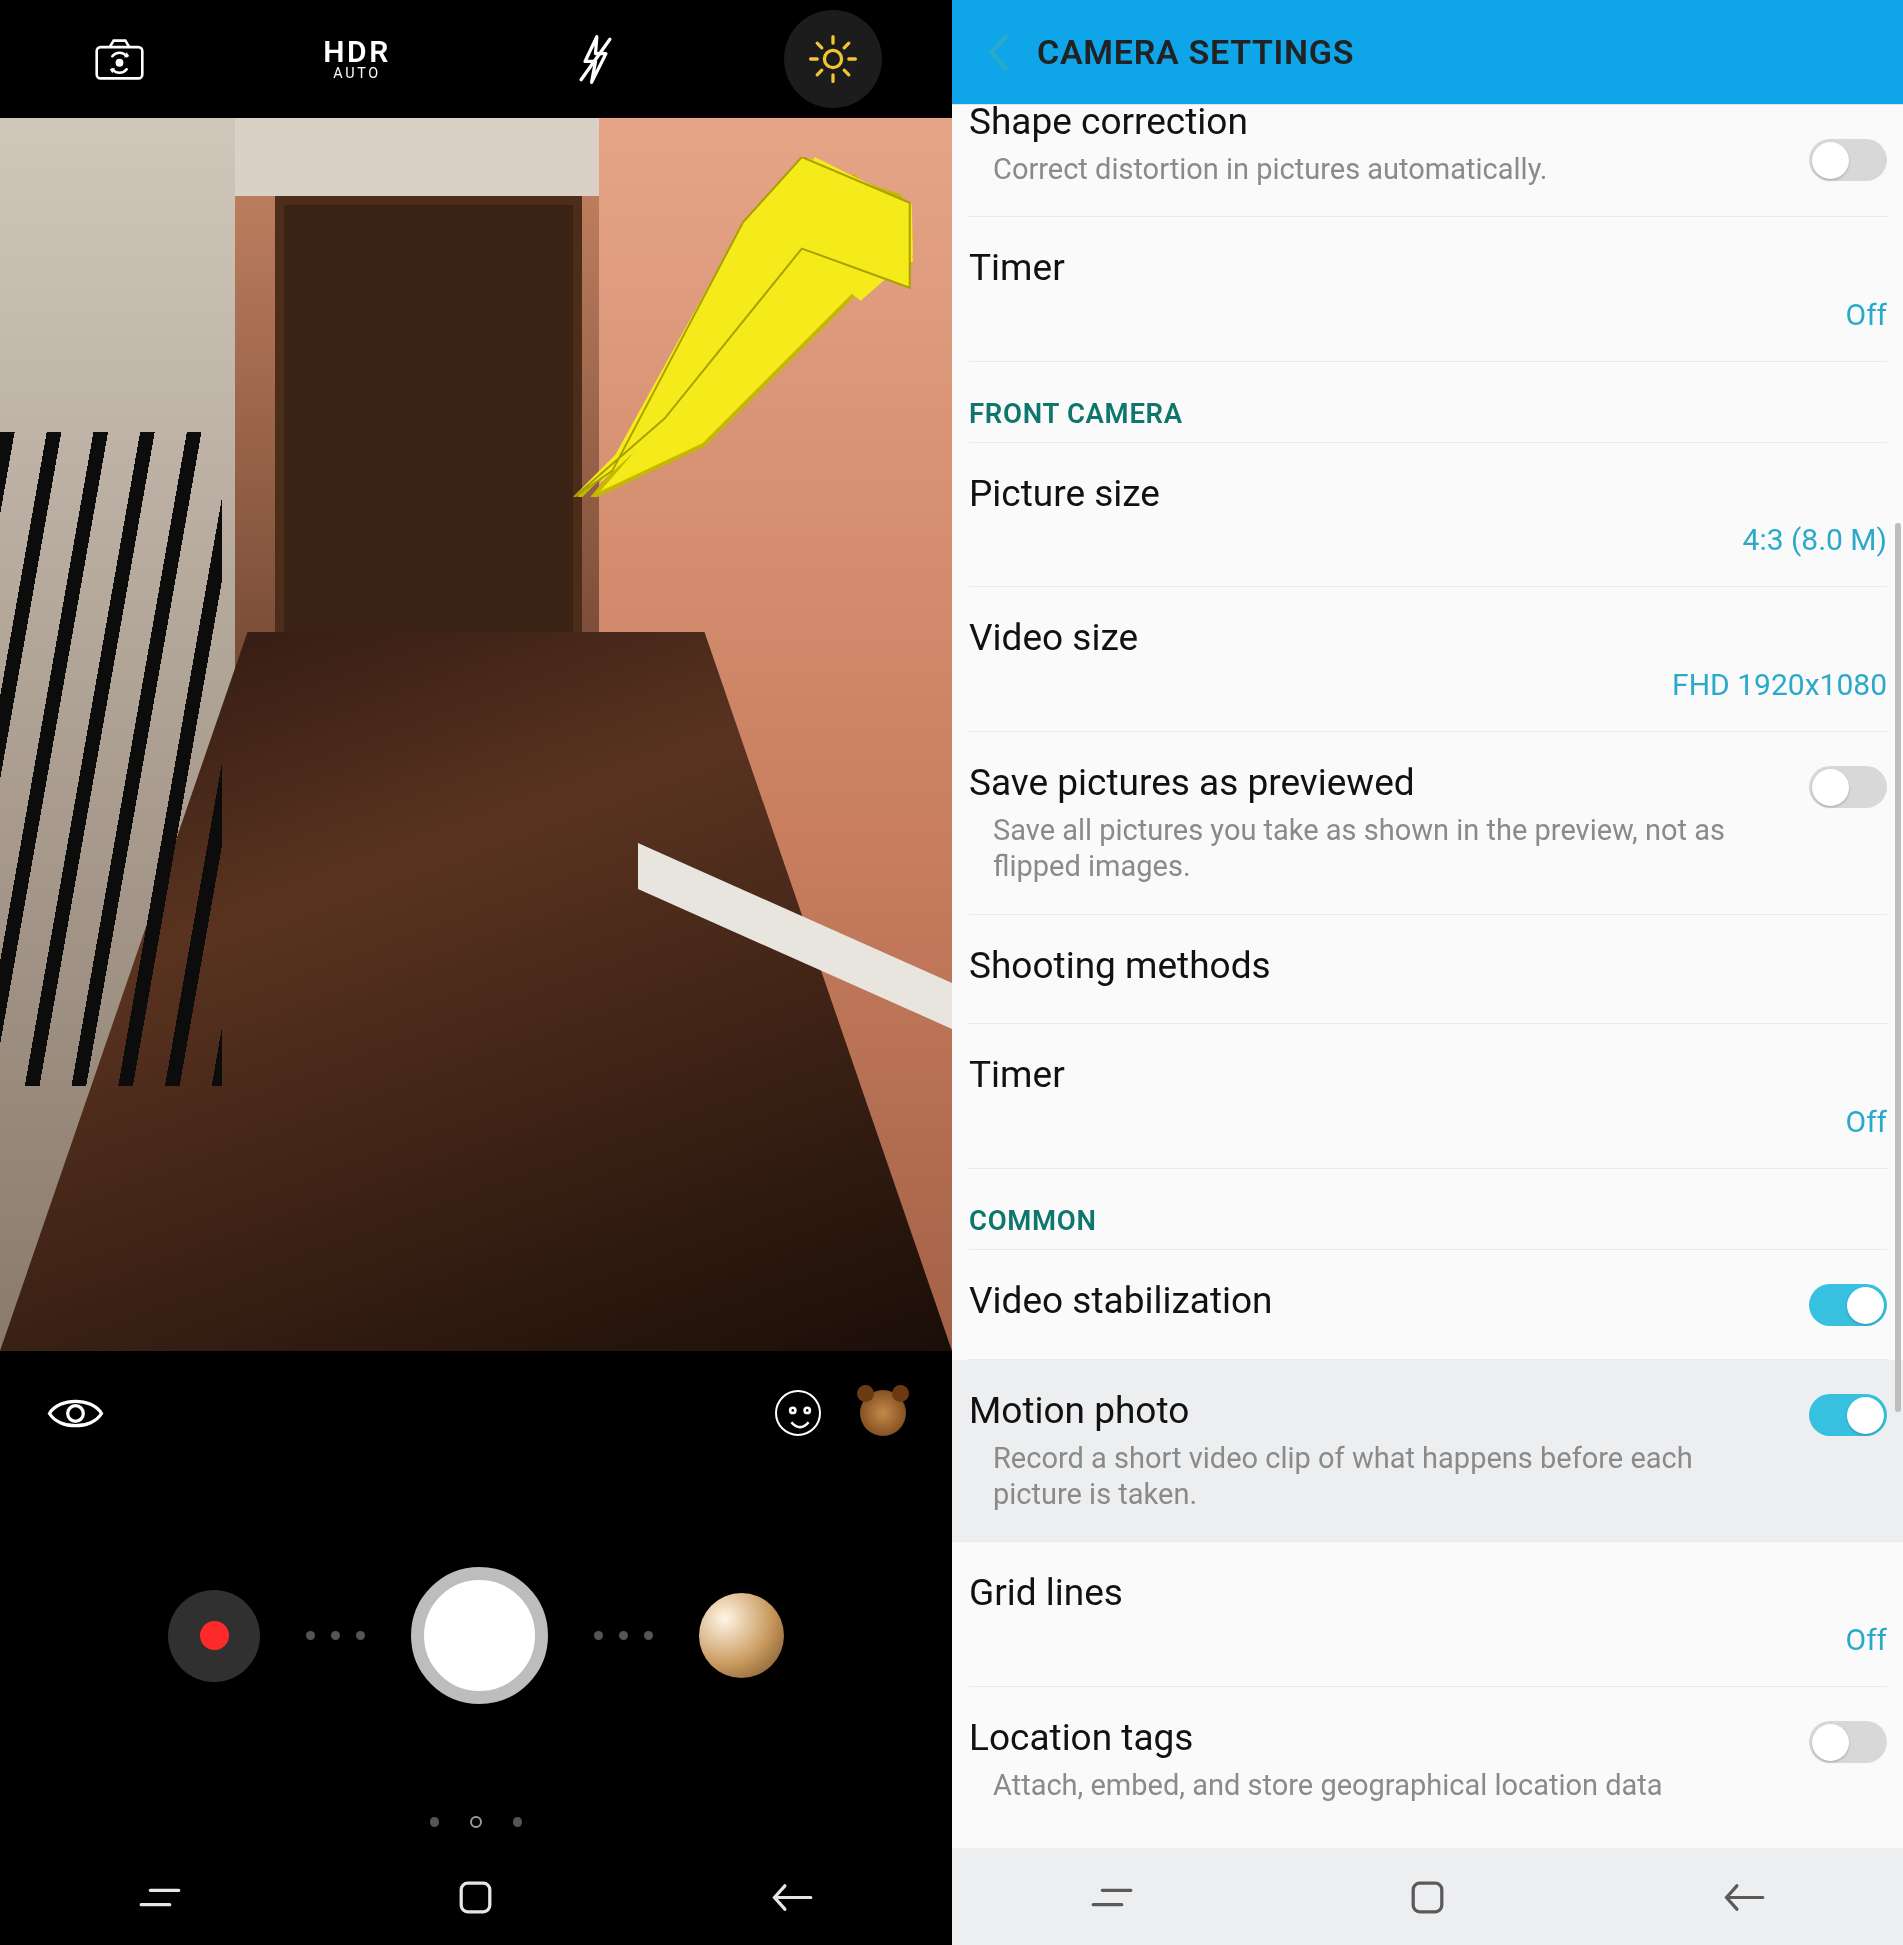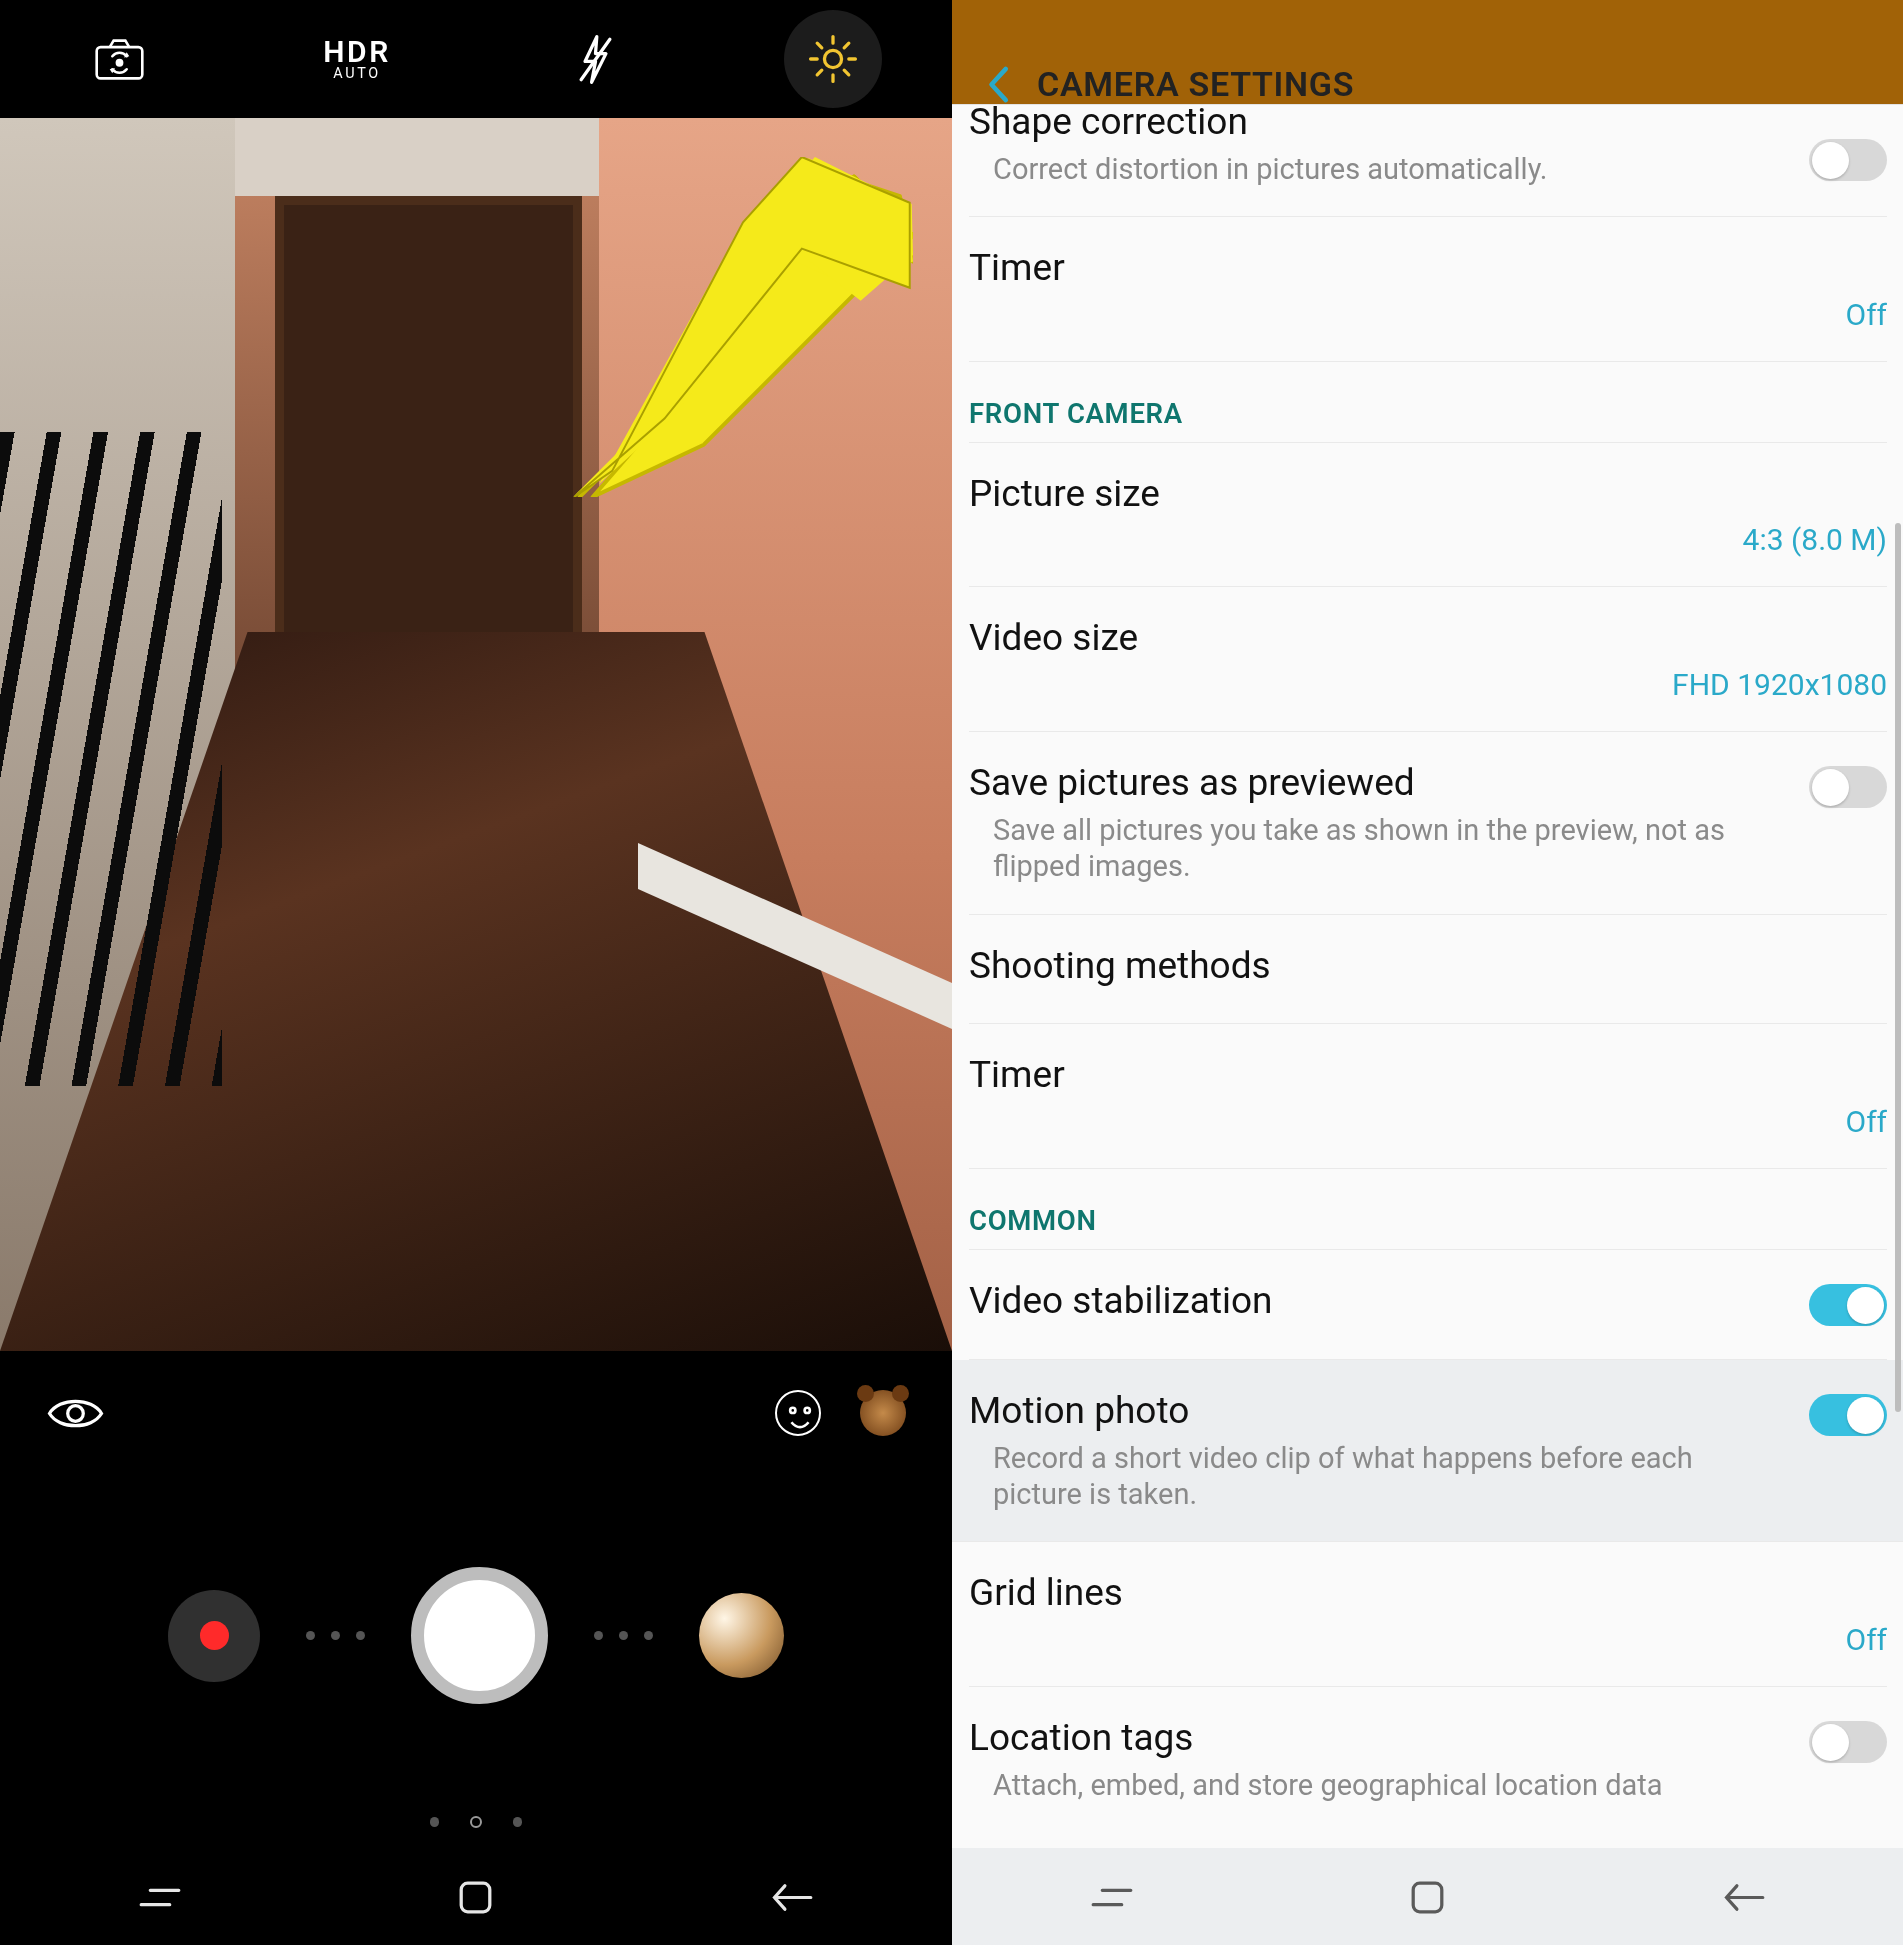--- a/index.html
+++ b/index.html
@@ -40,21 +40,21 @@
   .rec-btn { width:92px; height:92px; border-radius:50%; background:#303030; display:flex; align-items:center; justify-content:center; }
   .rec-btn .inner { width:29px; height:29px; border-radius:50%; background:#ff2a2a; }
   .shutter { width:137px; height:137px; border-radius:50%; background:#fff; border:13px solid #bdbdbd; }
   .gallery-thumb { width:85px; height:85px; border-radius:50%; background: radial-gradient(circle at 30% 30%, #fff6e6, #c99a5f 55%, #6e4a24); }
   .page-dots { height:52px; display:flex; align-items:center; justify-content:center; gap:31px; }
   .pdot { width:9.2px; height:9.2px; border-radius:50%; background:#555; }
   .pdot.hollow { background:transparent; border:2px solid #999; width:11.8px; height:11.8px; }
   .navbar { height:98px; display:flex; align-items:center; justify-content:space-around; background:#000; }
   
   .settings { background:#fafafa; display:flex; flex-direction:column; }
-  .set-header { height:105px; display:flex; align-items:flex-end; gap:26px; padding:0 33px; background:#a16207; border-bottom:0.7px solid #e3e3e3; }
+  .set-header { height:105px; display:flex; align-items:center; gap:26px; padding:0 33px; background:#0ea5e9; border-bottom:0.7px solid #e3e3e3; }
   .set-title { font-size:34px; font-weight:600; letter-spacing:0.7px; color:#222; }
   .set-body { flex:1; overflow:hidden; padding:0 17px; position:relative; }
   .row { padding:29px 0; border-bottom:0.7px solid #e9e9e9; display:flex; align-items:flex-start; gap:26px; }
   .row.noborder { border-bottom:none; }
   .row .txt { flex:1; }
   .row .title { font-size:37px; color:#111; margin-bottom:7.8px; }
   .row .title.cut { margin-top:-34px; } 
   .row .sub  { font-size:29px; color:#8a8a8a; line-height:1.25;margin-left:24px; }
   .row .val  { font-size:30px; color:#2aa9c9;text-align:right; }
   .section { padding:35px 0 11.8px; color:#0f766e; font-size:27.5px; font-weight:600; letter-spacing:0.7px; border-bottom:0.7px solid #e9e9e9; }

